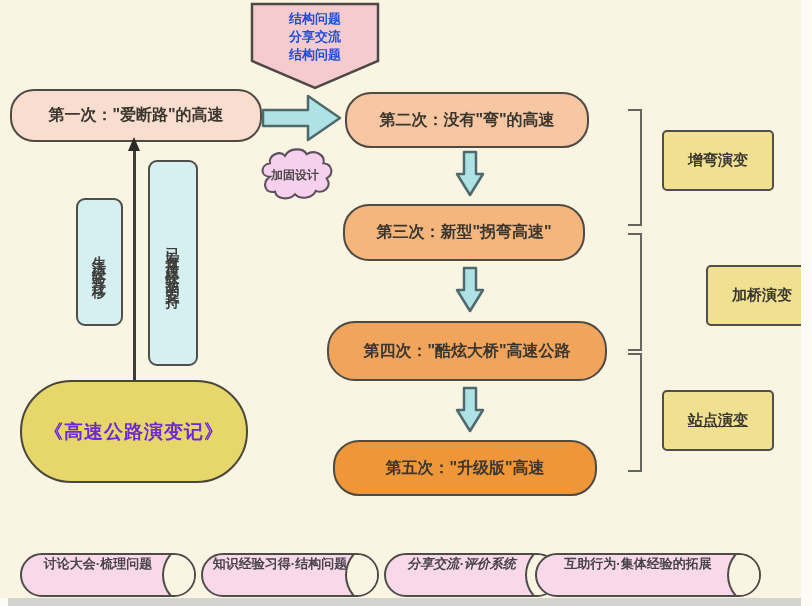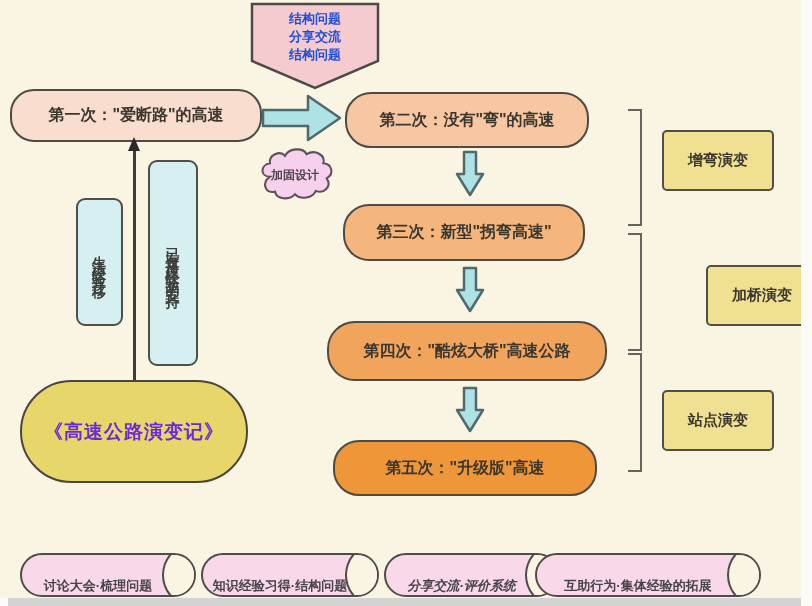--- a/index.html
+++ b/index.html
@@ -49,42 +49,42 @@
   .bk1{top:109px;height:113px;}
   .bk2{top:233px;height:114px;}
   .bk3{top:353px;height:115px;}
   
   .evo{
     position:absolute;left:662px;width:108px;height:57px;
     background:#efe092;border:2.5px solid #504e48;border-radius:5px;
     display:flex;align-items:center;justify-content:center;
     font-size:15px;font-weight:700;color:#3b382f;
   }
-  .evo1{top:130px;} .evo2{top:265px;margin-left:44px;} .evo3{top:390px;}
+  .evo1{top:130px;} .evo2{top:265px;margin-left:44px;} .evo3{top:390px;text-decoration:underline;}
   
   .support{
     position:absolute;background:#d6f0f2;border:2px solid #4e4e4a;border-radius:9px;
     display:flex;align-items:center;justify-content:center;
     writing-mode:vertical-rl;text-orientation:upright;
     font-size:14px;font-weight:600;letter-spacing:6px;color:#3d3d39;
   }
   .sup1{left:76px;top:198px;width:43px;height:124px;}
   .sup2{left:148px;top:160px;width:46px;height:202px;}
   
   .book{
     position:absolute;left:20px;top:380px;width:224px;height:99px;
     background:#e7d76b;border:2.5px solid #49463e;border-radius:52px;
     display:flex;align-items:center;justify-content:center;
     font-size:19px;font-weight:700;color:#6d28d9;letter-spacing:1px;white-space:nowrap;
   }
   
   .pill{
     position:absolute;top:553px;height:44px;background:#f9d8ea;
     border:2px solid #4e4c48;border-radius:23px;overflow:hidden;
-    display:flex;align-items:flex-end;justify-content:center;
+    display:flex;align-items:flex-start;justify-content:center;
     font-size:13px;font-weight:600;color:#47434a;white-space:nowrap;
     padding:0 28px 0 8px;box-sizing:border-box;
   }
   .pill .notch{
     position:absolute;right:-18px;top:50%;transform:translateY(-50%);
     width:46px;height:54px;border-radius:50%;
     background:#faf4e3;border:2.5px solid #4e4c48;
   }
   .p1{left:20px;width:176px;}
   .p2{left:201px;width:178px;}

